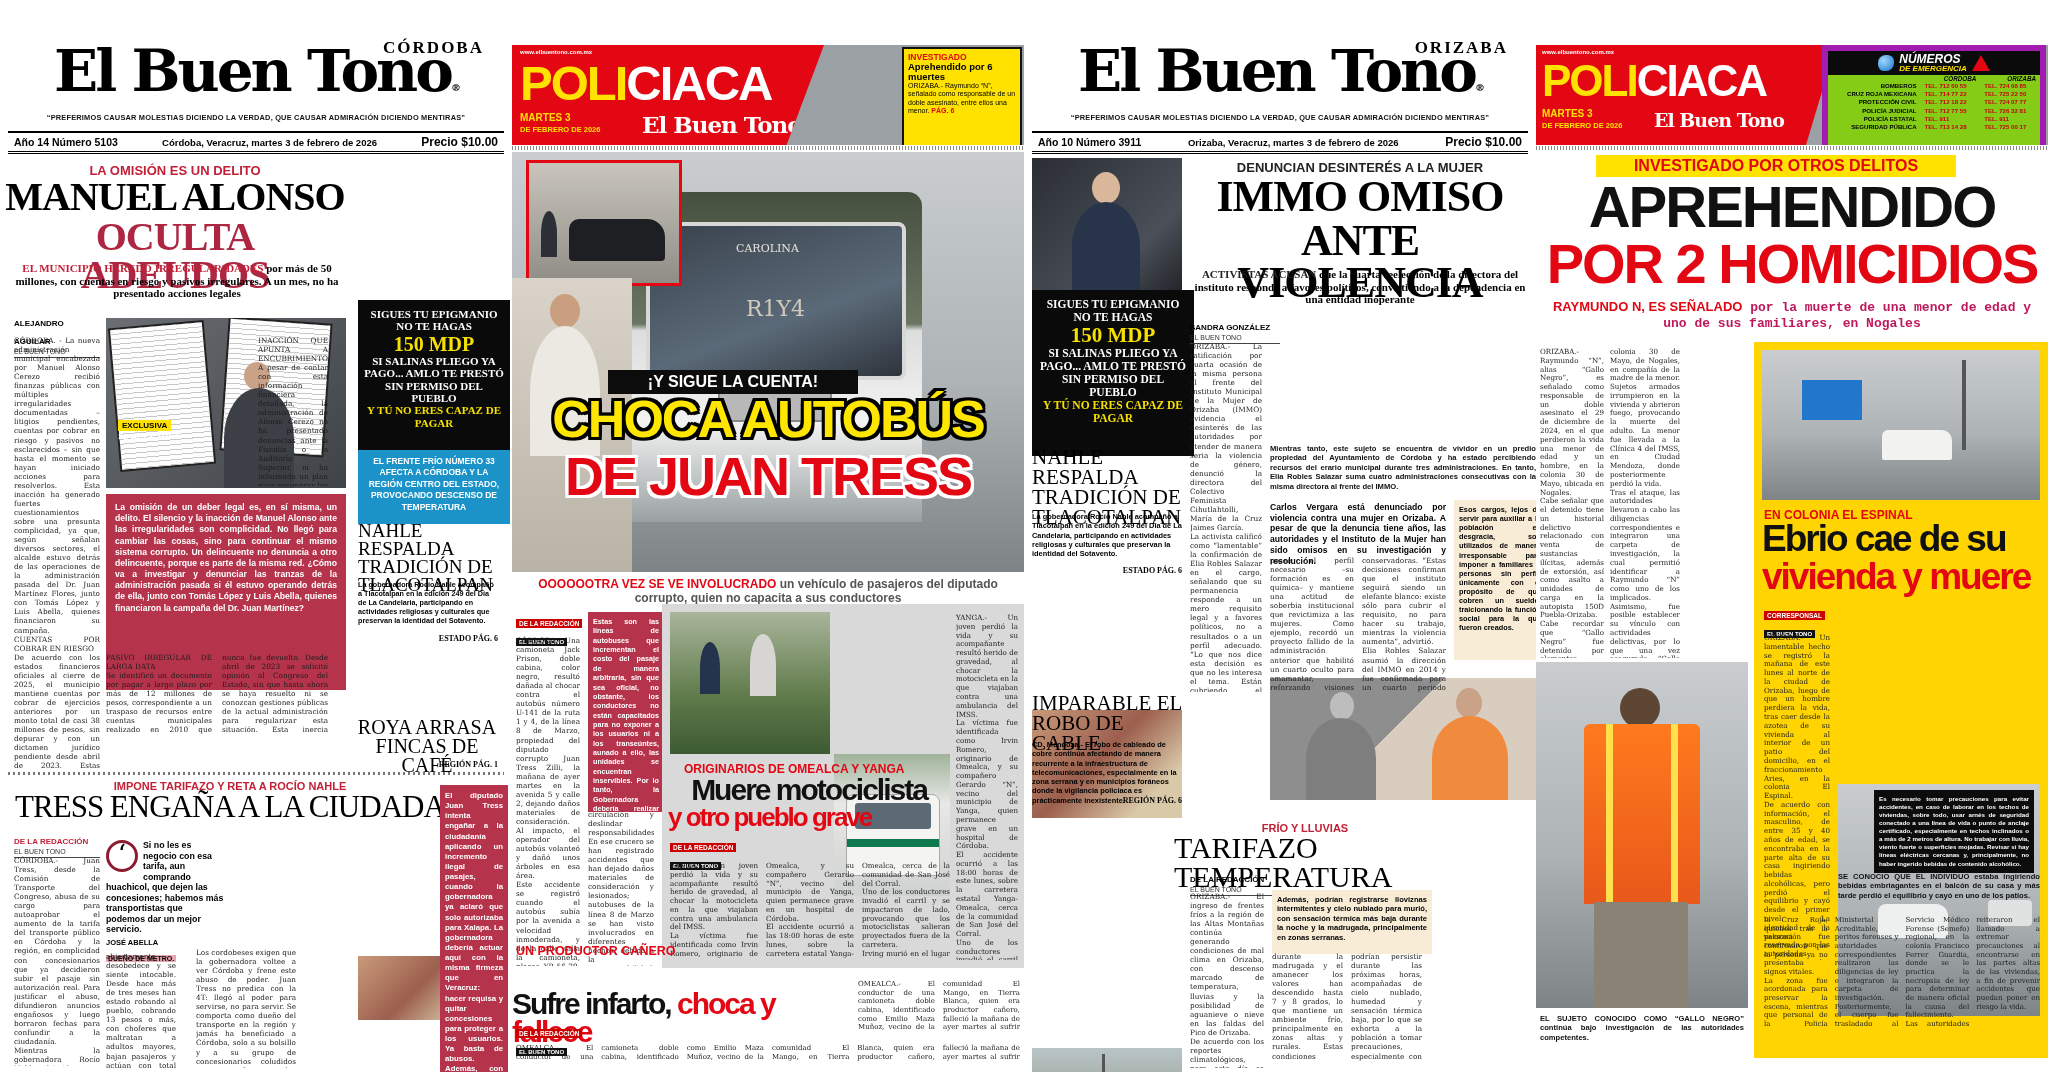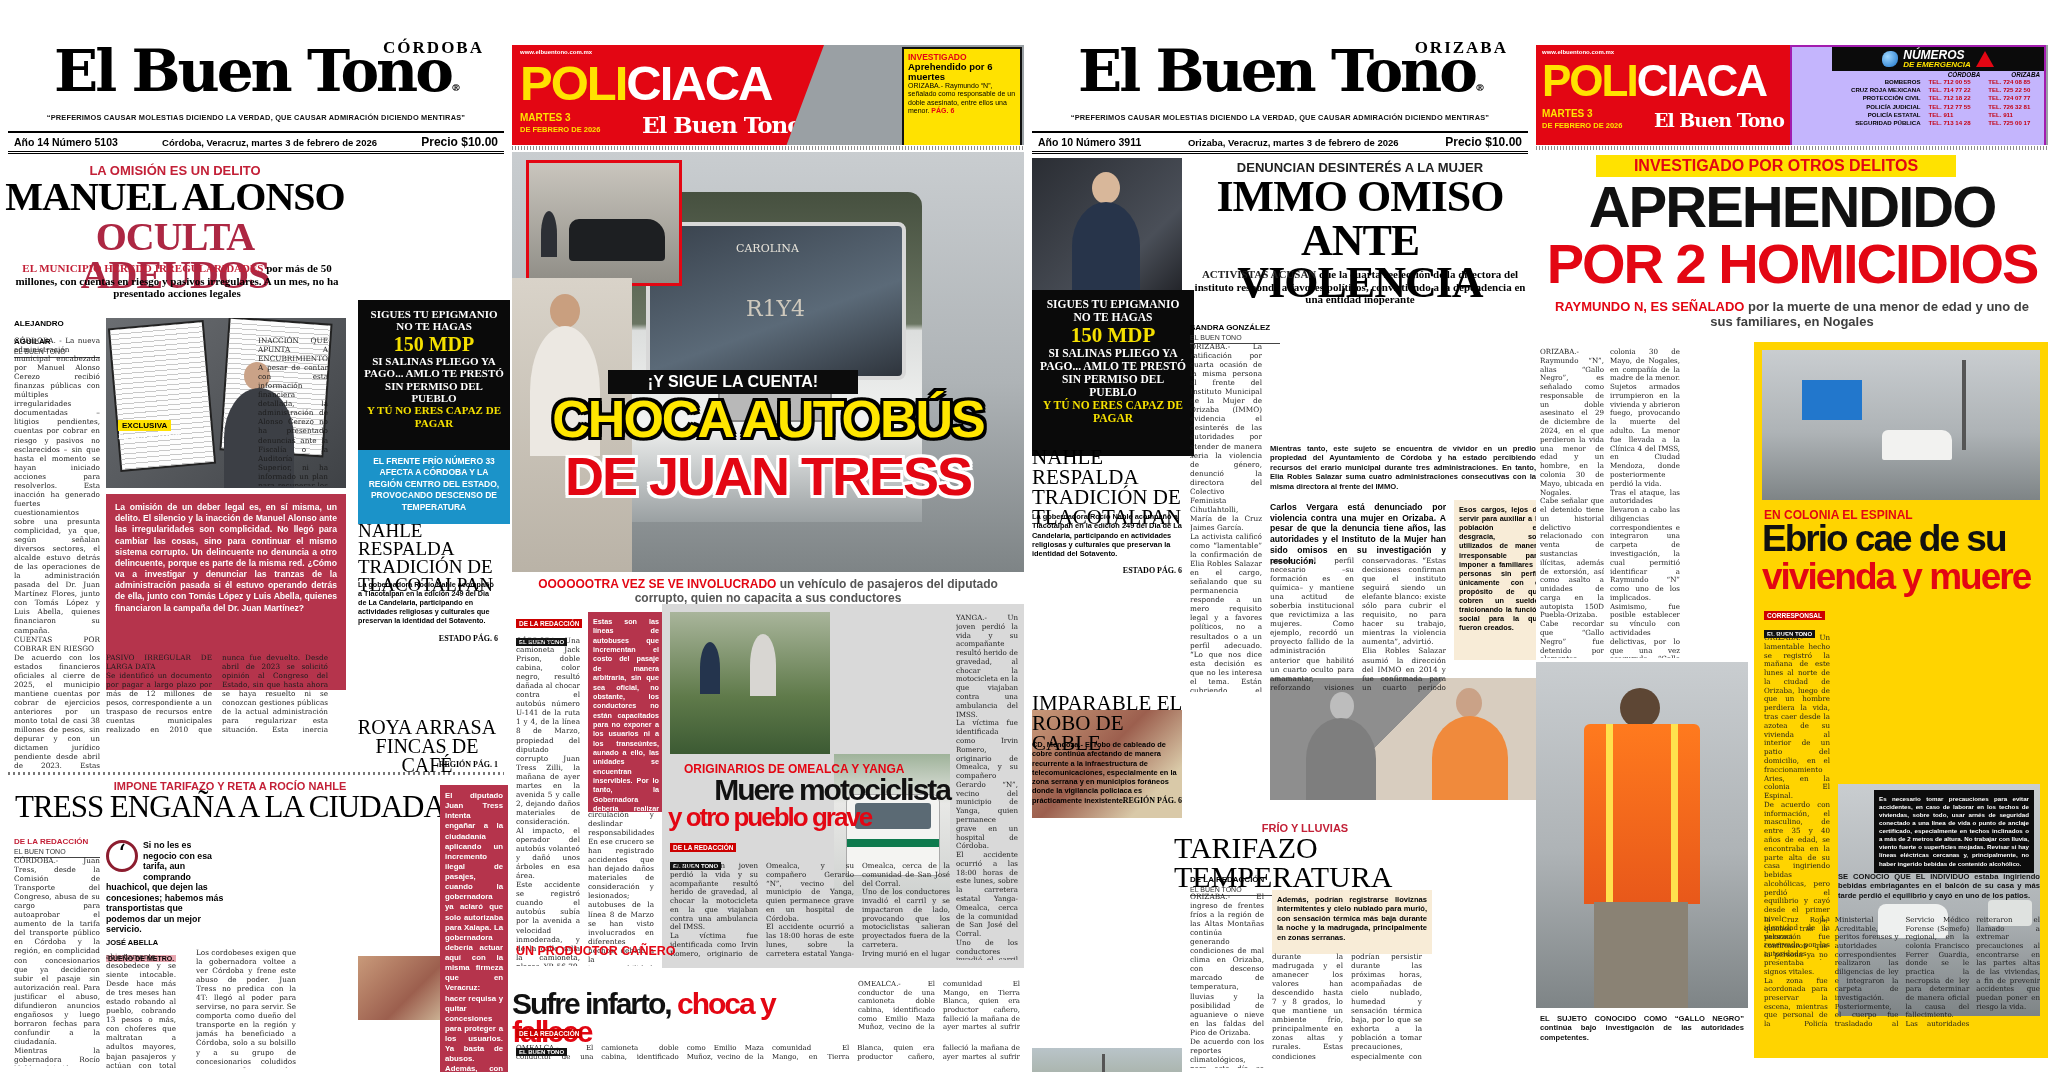--- a/index.html
+++ b/index.html
@@ -65,21 +65,21 @@
   .fig{position:absolute;border-radius:50% 50% 0 0;}
   .head{position:absolute;border-radius:50%;}
   .vest{position:absolute;background:linear-gradient(180deg,#ff7a1e,#e8581a);border-radius:6px 6px 0 0;}
   .veststripe{position:absolute;background:#ffe14d;width:7px;height:100%;top:0;}
   .capbold{font-weight:bold;font-size:7.6px;line-height:1.25;text-align:justify;color:#111;}
   .qrbox{background:#0b0b0b;color:#fff;text-align:center;padding:3px;}
   .qrgrid{width:40px;height:40px;margin:2px auto;background:
      repeating-linear-gradient(0deg,#fff 0 3px,#000 3px 6px),
      repeating-linear-gradient(90deg,#fff 0 3px,#000 3px 6px);background-blend-mode:difference;}
   
-  .emg{position:absolute;background:#c4b5fd;border:2px solid #a21caf;padding-left:40px;}
+  .emg{position:absolute;background:#84cc16;border:6px solid #a21caf;}
   .emg-head{background:#0b0b0b;color:#fff;display:flex;align-items:center;justify-content:center;gap:5px;height:24px;}
   .emg-title{font-weight:bold;font-style:italic;font-size:12px;line-height:.95;text-align:left;}
   .emg-title .sub{color:#ffe200;font-size:8px;display:block;}
   .emg table{border-collapse:collapse;width:100%;}
   .emg th{font-size:6.3px;font-style:italic;text-align:right;padding:0 4px;}
   .emg td{font-size:6.1px;padding:0 4px;line-height:1.35;}
   .emg td.n{font-weight:bold;text-align:right;white-space:nowrap;}
   .emg td.t{color:#c40011;font-weight:bold;white-space:nowrap;}
   .tri{width:0;height:0;border-left:9px solid transparent;border-right:9px solid transparent;border-bottom:16px solid #e30613;position:relative;}
   .fish{width:16px;height:16px;border-radius:50% 40% 50% 40%;background:radial-gradient(circle at 35% 35%,#9fd8ff,#1a72c9);}
@@ -237,21 +237,21 @@
         <div class="abs" style="left:0;top:44px;width:92px;height:8px;background:#0e7a4e;"></div>
       </div>
     </div>
     <div class="abs body" style="left:294px;top:10px;width:62px;height:346px;font-size:7.1px;">YANGA.- Un joven perdió la vida y su acompañante resultó herido de gravedad, al chocar la motocicleta en la que viajaban contra una ambulancia del IMSS.
 La víctima fue identificada como Irvin Romero, originario de Omealca, y su compañero Gerardo “N”, vecino del municipio de Yanga, quien permanece grave en un hospital de Córdoba.
 El accidente ocurrió a las 18:00 horas de este lunes, sobre la carretera estatal Yanga-Omealca, cerca de la comunidad de San José del Corral.
 Uno de los conductores invadió el carril y se impactaron de lado, provocando que los motociclistas salieran proyectados fuera de la carretera.
 Irving murió en el lugar mientras que Gerardo fue trasladado grave al Hospital General de Córdoba, donde permanece.
 Al lugar llegaron policías, agentes ministeriales y personal del área de Servicios Periciales, quienes llevaron a cabo las investigaciones correspondientes.</div>
     <div class="abs kick" style="left:10px;top:158px;font-size:12px;color:#e30613;margin-left:12px;">ORIGINARIOS DE OMEALCA Y YANGA</div>
-    <div class="abs bigsans" style="left:6px;top:172px;width:282px;text-align:right;font-size:30px;color:#111;">Muere motociclista</div>
+    <div class="abs bigsans" style="left:6px;top:172px;width:282px;text-align:center;font-size:30px;color:#111;">Muere motociclista</div>
     <div class="abs bigsans" style="left:6px;top:202px;width:282px;text-align:left;font-size:26px;color:#e30613;">y otro pueblo grave</div>
     <div class="abs" style="left:8px;top:232px;"><span class="tagline">DE LA REDACCIÓN</span><br><span class="tag2">EL BUEN TONO</span></div>
     <div class="abs body" style="left:8px;top:258px;width:280px;height:100px;column-count:3;column-gap:8px;font-size:7.1px;">YANGA.- Un joven perdió la vida y su acompañante resultó herido de gravedad, al chocar la motocicleta en la que viajaban contra una ambulancia del IMSS.
 La víctima fue identificada como Irvin Romero, originario de Omealca, y su compañero Gerardo “N”, vecino del municipio de Yanga, quien permanece grave en un hospital de Córdoba.
 El accidente ocurrió a las 18:00 horas de este lunes, sobre la carretera estatal Yanga-Omealca, cerca de la comunidad de San José del Corral.
 Uno de los conductores invadió el carril y se impactaron de lado, provocando que los motociclistas salieran proyectados fuera de la carretera.
 Irving murió en el lugar mientras que Gerardo fue trasladado grave al Hospital General de Córdoba, donde permanece.
 Al lugar llegaron policías, agentes ministeriales y personal del área de Servicios Periciales, quienes llevaron a cabo las investigaciones correspondientes.</div>
   </div>
 
@@ -385,21 +385,21 @@
             </tr>
       </tbody>
         </table>
     </div>
   </div>
   <div class="dotstrip"></div>
 
   <div class="abs" style="left:60px;top:155px;width:360px;background:#ffe200;text-align:center;font-weight:bold;font-size:16px;color:#e30613;padding:2px 0;">INVESTIGADO POR OTROS DELITOS</div>
   <div class="abs bigsans" style="left:0;width:512px;top:180px;font-size:58px;color:#111;">APREHENDIDO</div>
   <div class="abs bigsans" style="left:0;width:512px;top:238px;font-size:56px;color:#e30613;">POR 2 HOMICIDIOS</div>
-  <div class="abs dek" style="left:6px;width:500px;top:300px;font-size:13px;font-family:'Liberation Sans',sans-serif;"><span style="color:#e30613;">RAYMUNDO N, ES SEÑALADO</span><span style="color:#404040;"> por la muerte de una menor de edad y uno de sus familiares, en Nogales</span></div>
+  <div class="abs dek" style="left:6px;width:500px;top:300px;font-size:13px;font-family:'Liberation Sans',sans-serif;"><span style="color:#e30613;">RAYMUNDO N, ES SEÑALADO</span><span style="color:#be185d;font-family:Liberation Mono, monospace;"> por la muerte de una menor de edad y uno de sus familiares, en Nogales</span></div>
 
   <div class="abs body" style="left:4px;top:348px;width:64px;height:310px;font-size:7.1px;">ORIZABA.- Raymundo “N”, alias “Gallo Negro”, es señalado como responsable de un doble asesinato el 29 de diciembre de 2024, en el que perdieron la vida una menor de edad y un hombre, en la colonia 30 de Mayo, ubicada en Nogales.
 Cabe señalar que el detenido tiene un historial delictivo relacionado con venta de sustancias ilícitas, además de extorsión, así como asalto a unidades de carga en la autopista 150D Puebla-Orizaba.
 Cabe recordar que “Gallo Negro” fue detenido por elementos ministeriales y corporaciones municipales, en cumplimiento de una orden girada por el juez de control, dentro del proceso penal 234/1025, por el delito de homicidio doloso calificado en agravio de Ángela “N”, menor de edad, y Fidel “N”, su familiar.
 De acuerdo con las investigaciones, los hechos ocurrieron cuando las víctimas se encontraban en una vivienda de la</div>
   <div class="abs body" style="left:74px;top:348px;width:70px;height:310px;font-size:7.1px;">colonia 30 de Mayo, de Nogales, en compañía de la madre de la menor. Sujetos armados irrumpieron en la vivienda y abrieron fuego, provocando la muerte del adulto. La menor fue llevada a la Clínica 4 del IMSS, en Ciudad Mendoza, donde posteriormente perdió la vida.
 Tras el ataque, las autoridades llevaron a cabo las diligencias correspondientes e integraron una carpeta de investigación, la cual permitió identificar a Raymundo “N” como uno de los implicados.
 Asimismo, fue posible establecer su vínculo con actividades delictivas, por lo que una vez asegurado, “Gallo Negro” fue puesto a disposición de la autoridad judicial competente, donde se definirá su situación legal.
 El caso continúa bajo investigación para determinar si existen más personas involucradas, así como la posible relación del detenido con otros hechos delictivos registrados en municipios de la región de las Altas Montañas.</div>
 

